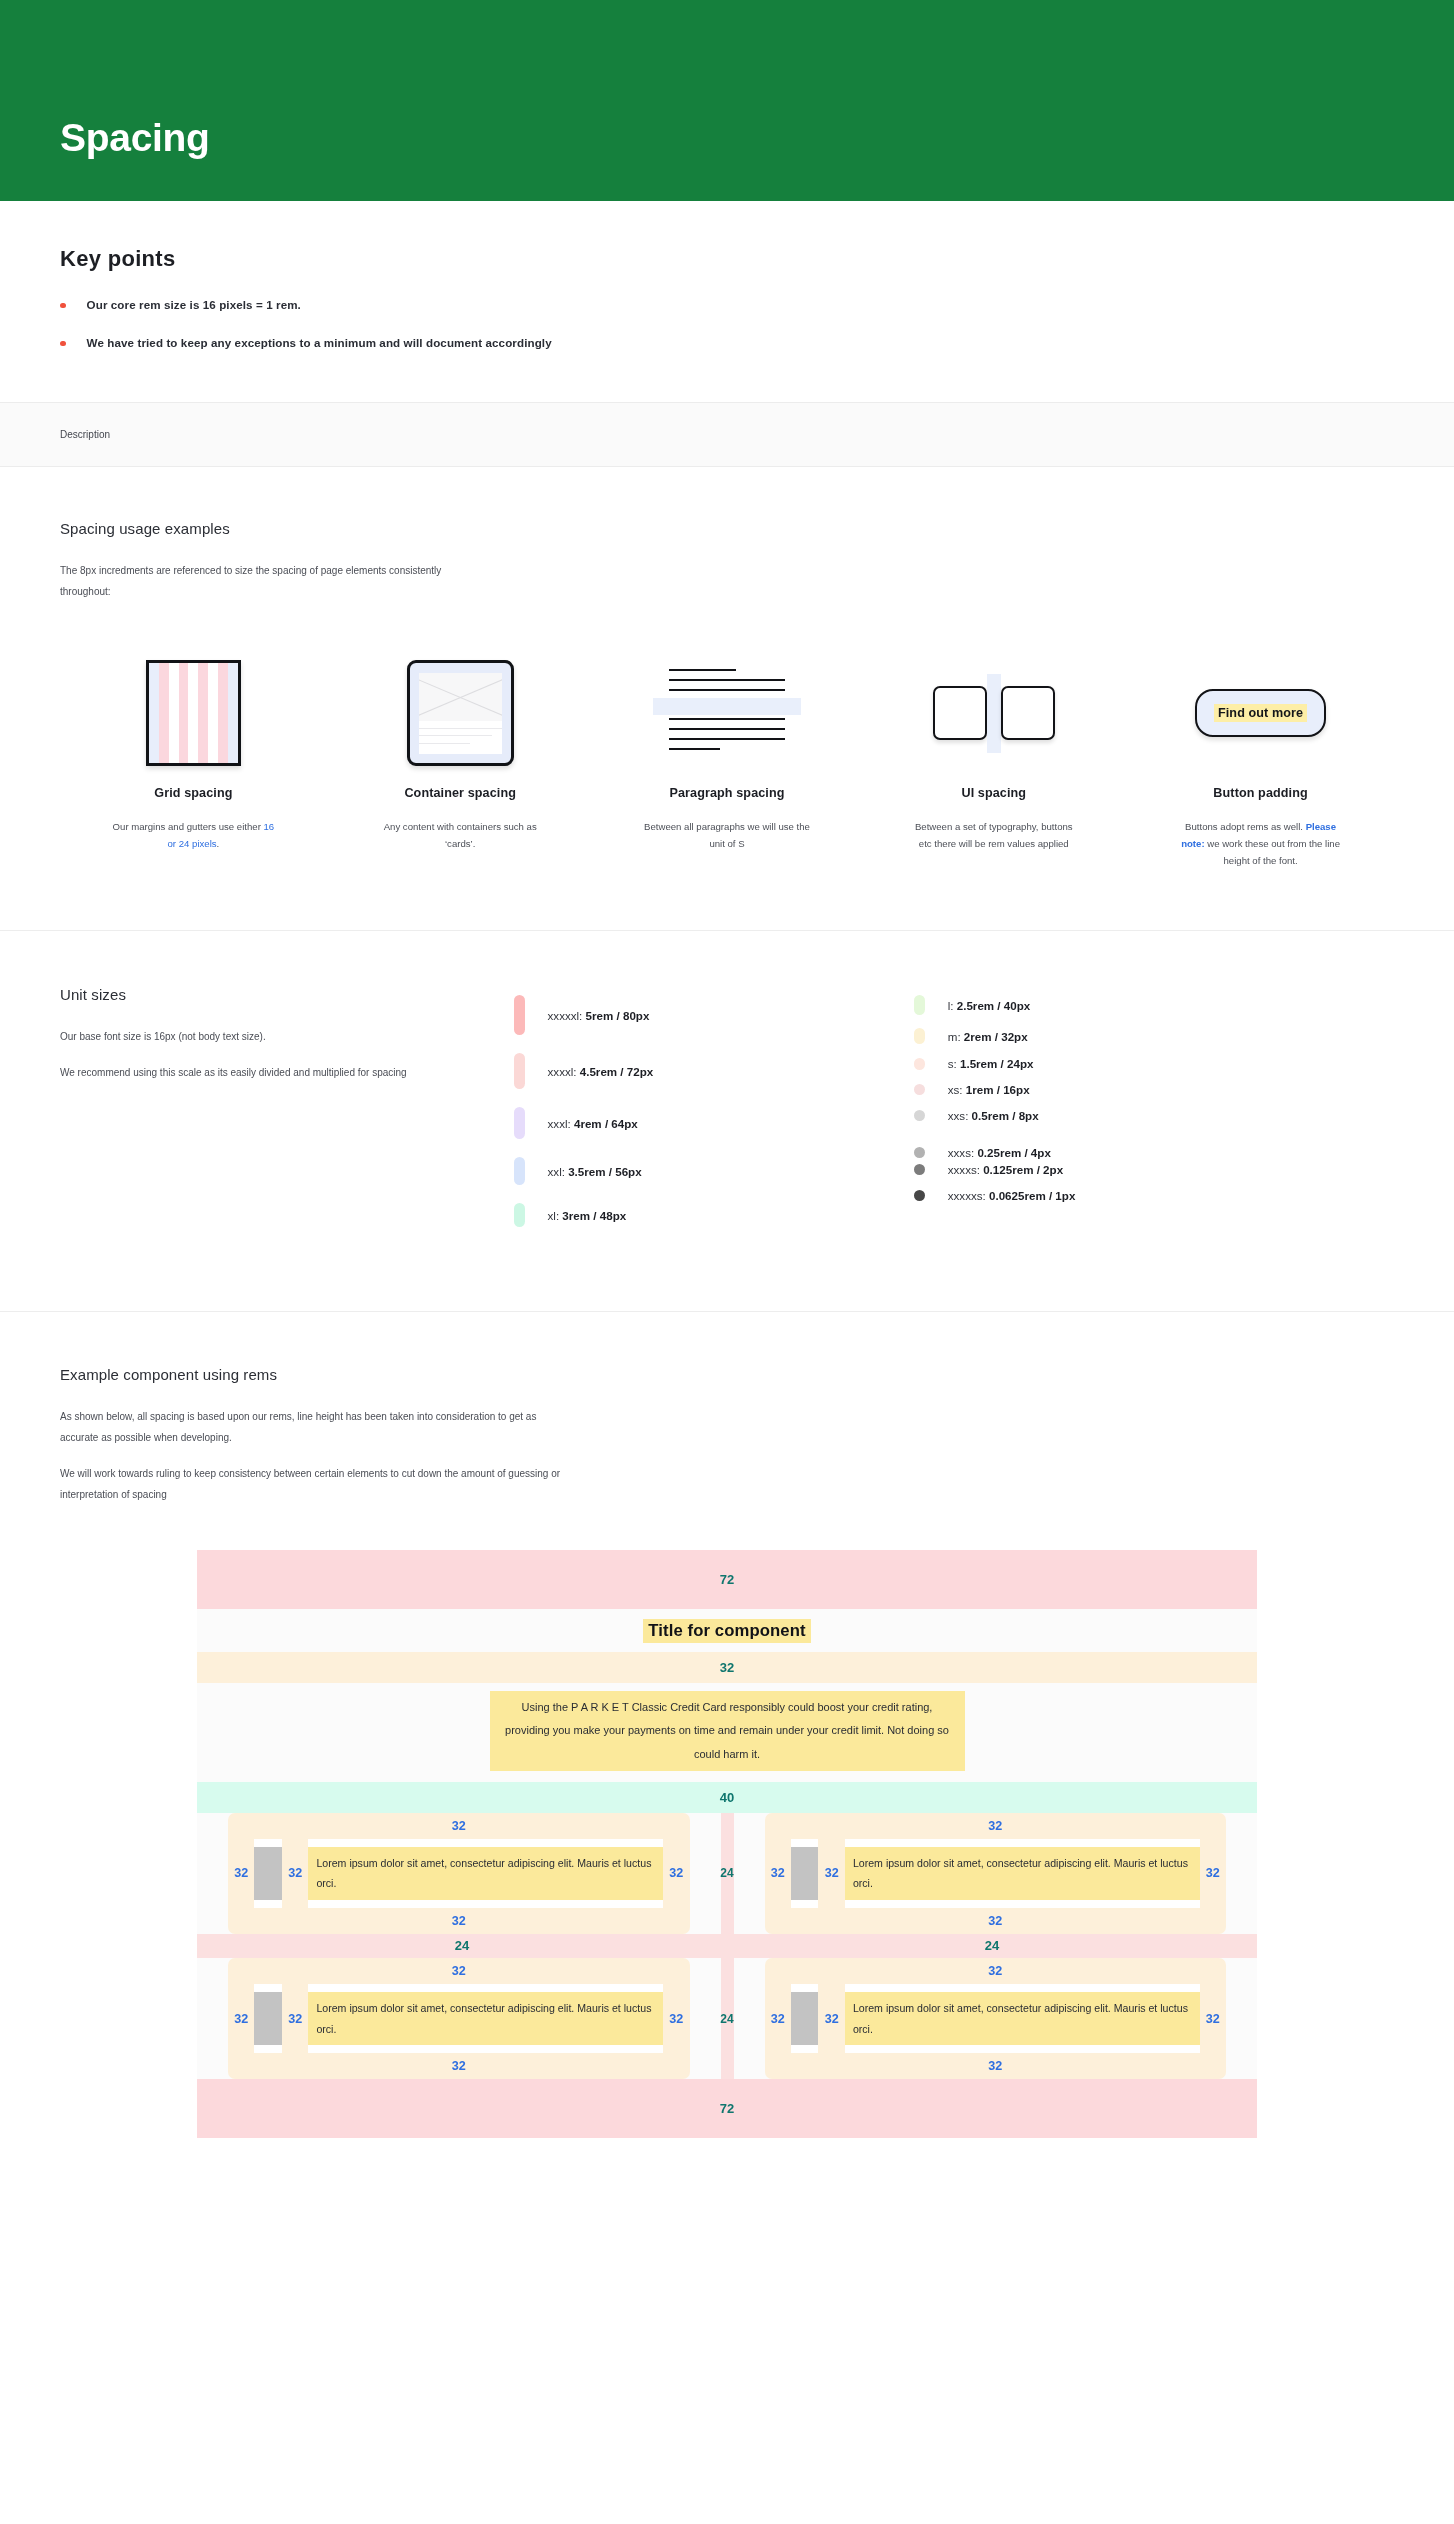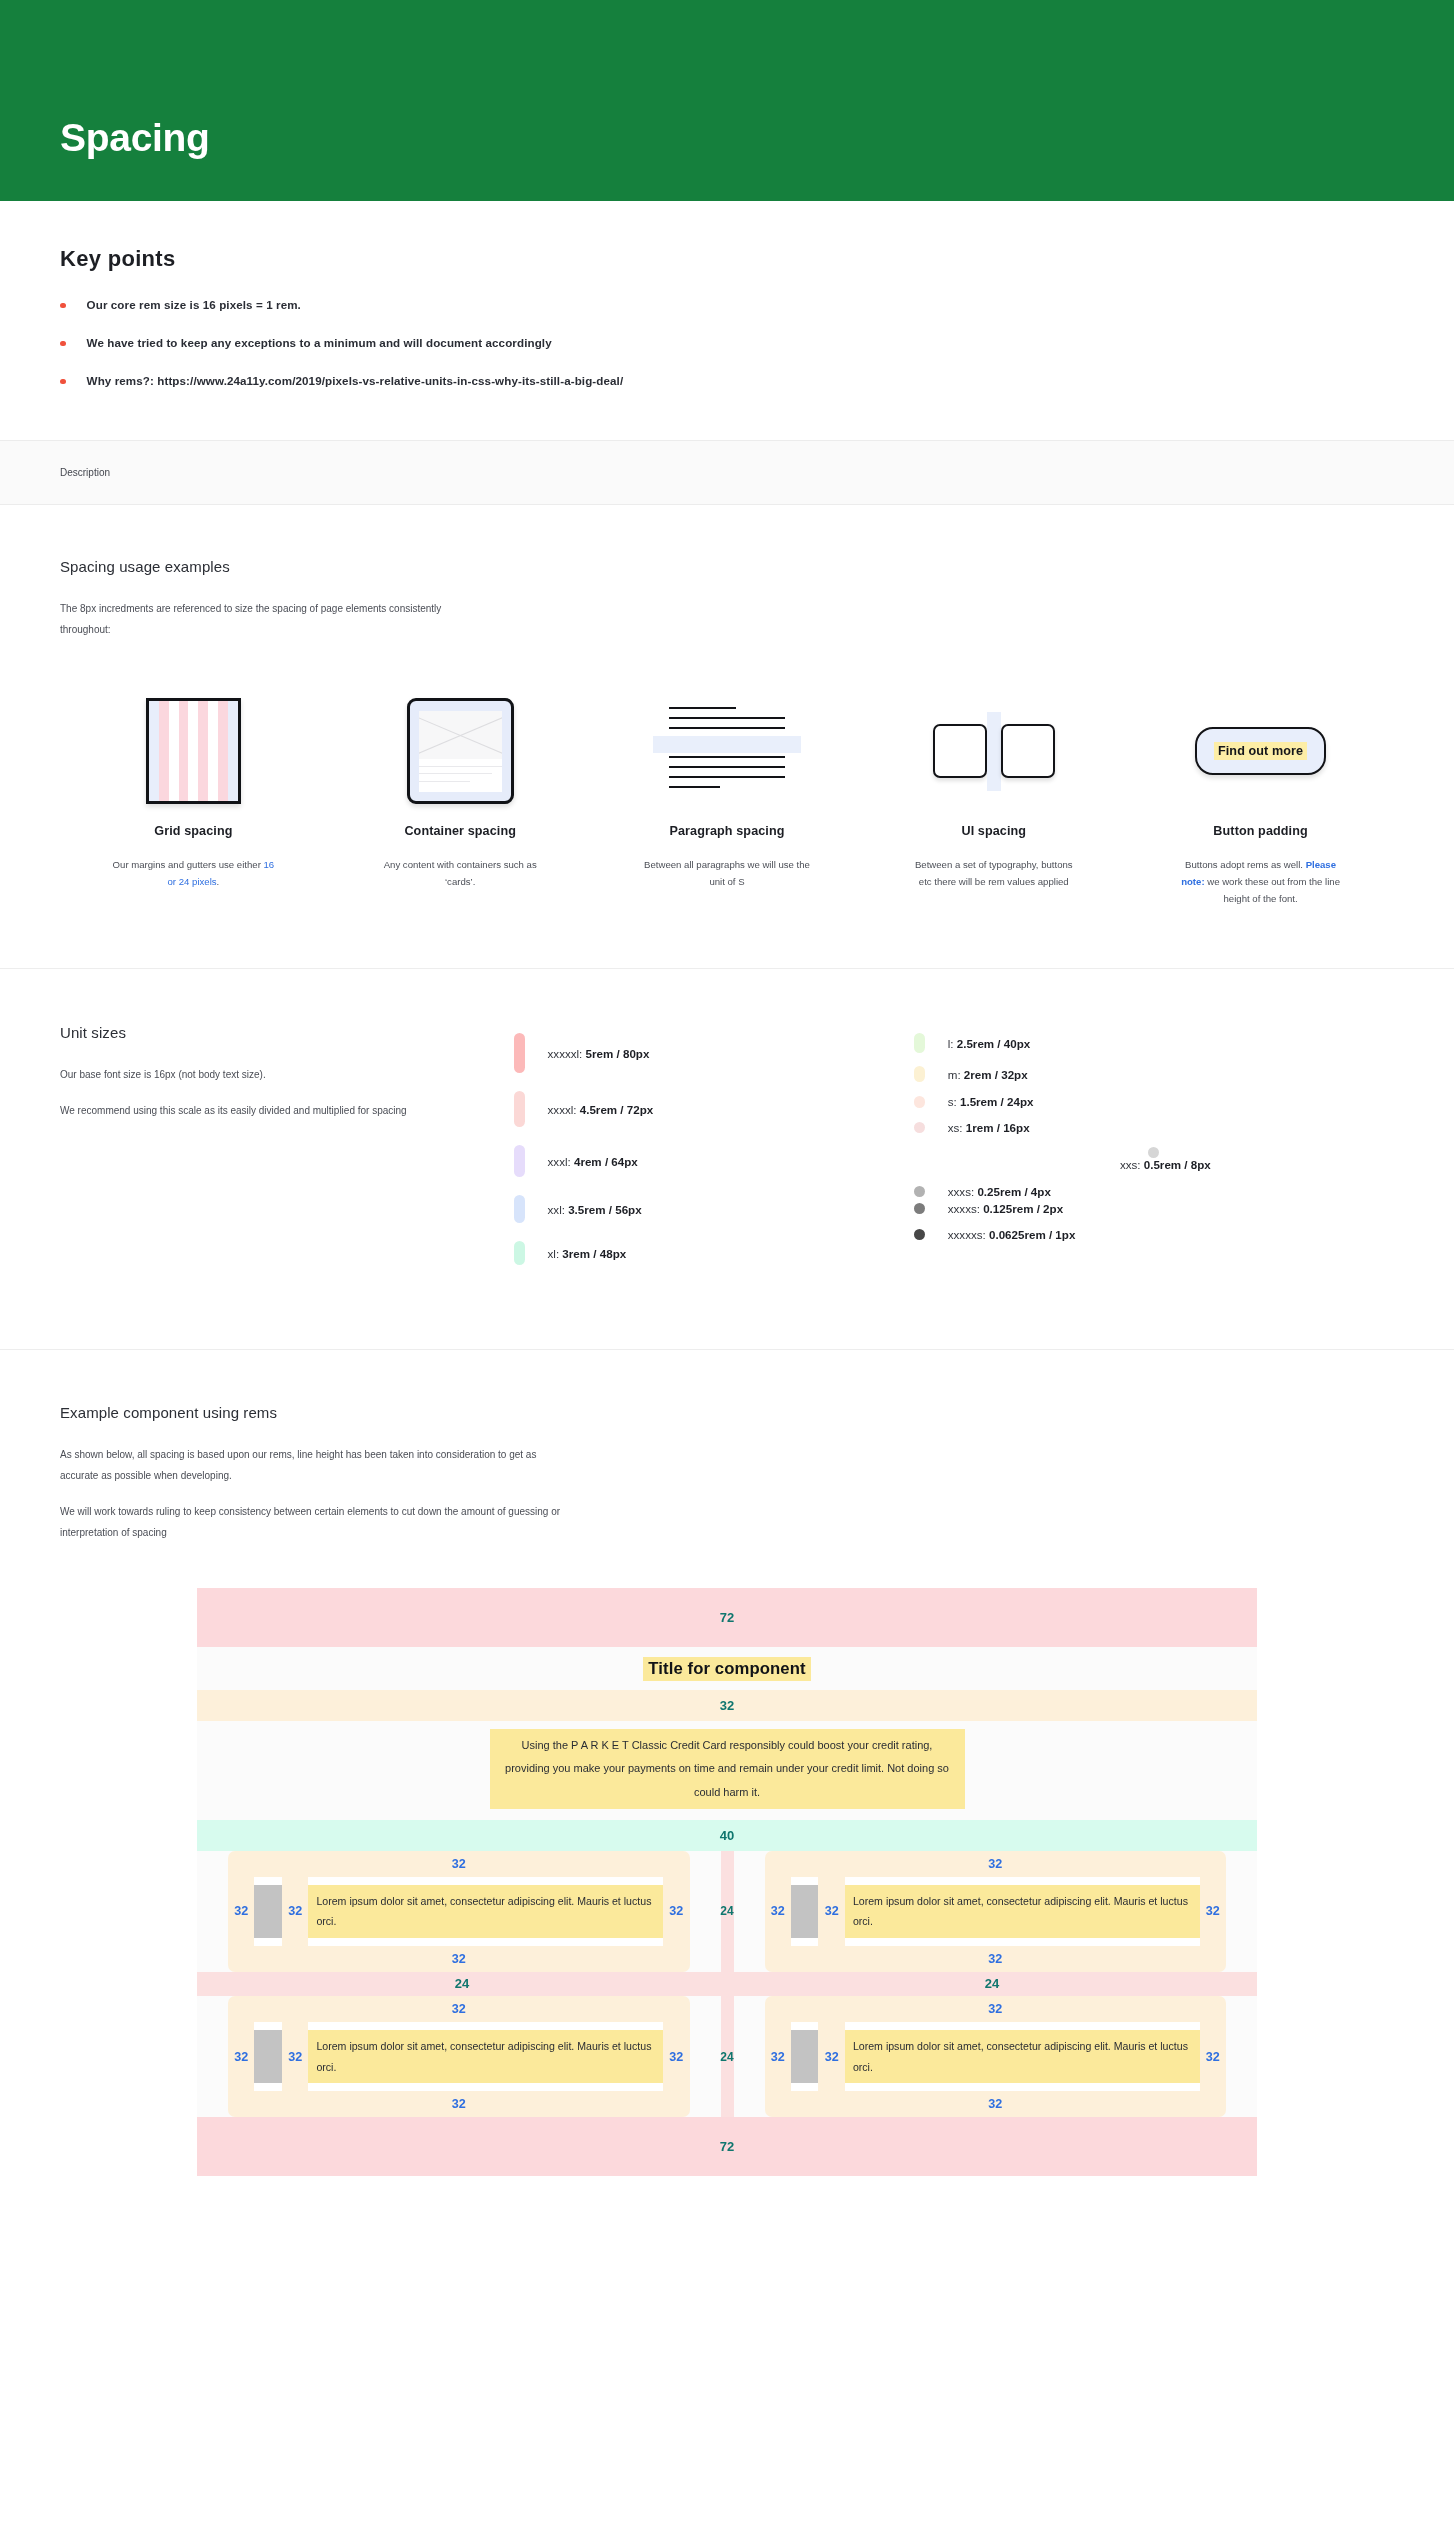--- a/index.html
+++ b/index.html
@@ -286,24 +286,20 @@
   <div class="keypoints">
     <div class="kp-title">Key points</div>
     <ul class="kp-list">
       <li class="kp-item">
         <span class="kp-bullet"></span>
         <span>Our core rem size is 16 pixels = 1 rem.</span>
       </li>
       <li class="kp-item">
         <span class="kp-bullet"></span>
         <span>We have tried to keep any exceptions to a minimum and will document accordingly</span>
-      </li>
-      <li class="kp-item">
-        <span class="kp-bullet"></span>
-        <span>Why rems?: https://www.24a11y.com/2019/pixels-vs-relative-units-in-css-why-its-still-a-big-deal/</span>
       </li>
     </ul>
   </div>
 
   <div class="desc-strip">
     <span class="desc-label">Description</span>
   </div>
 
   <div class="usage">
     <div class="sec-title">Spacing usage examples</div>
@@ -425,21 +421,21 @@
           <div class="unit-text"><span>m:</span><b>  2rem / 32px</b></div>
         </div>
         <div class="unit-row" style="margin-bottom: 13px;">
           <div class="unit-pill" style="background: rgb(253, 230, 222); width: 11px; height: 12px;"></div>
           <div class="unit-text"><span>s:</span><b>  1.5rem / 24px</b></div>
         </div>
         <div class="unit-row" style="margin-bottom: 13px;">
           <div class="unit-pill" style="background: rgb(246, 222, 222); width: 11px; height: 11px;"></div>
           <div class="unit-text"><span>xs:</span><b>  1rem / 16px</b></div>
         </div>
-        <div class="unit-row" style="margin-bottom: 14px; flex-direction: column;">
+        <div class="unit-row" style="margin-bottom: 24px;">
           <div class="unit-pill" style="background: rgb(214, 214, 214); width: 11px; height: 11px;"></div>
           <div class="unit-text"><span>xxs:</span><b>  0.5rem / 8px</b></div>
         </div>
         <div class="unit-row" style="margin-bottom: 4px;">
           <div class="unit-pill" style="background: rgb(178, 178, 178); width: 11px; height: 11px;"></div>
           <div class="unit-text"><span>xxxs:</span><b>  0.25rem / 4px</b></div>
         </div>
         <div class="unit-row" style="margin-bottom: 13px;">
           <div class="unit-pill" style="background: rgb(124, 124, 124); width: 11px; height: 11px;"></div>
           <div class="unit-text"><span>xxxxs:</span><b>  0.125rem / 2px</b></div>

